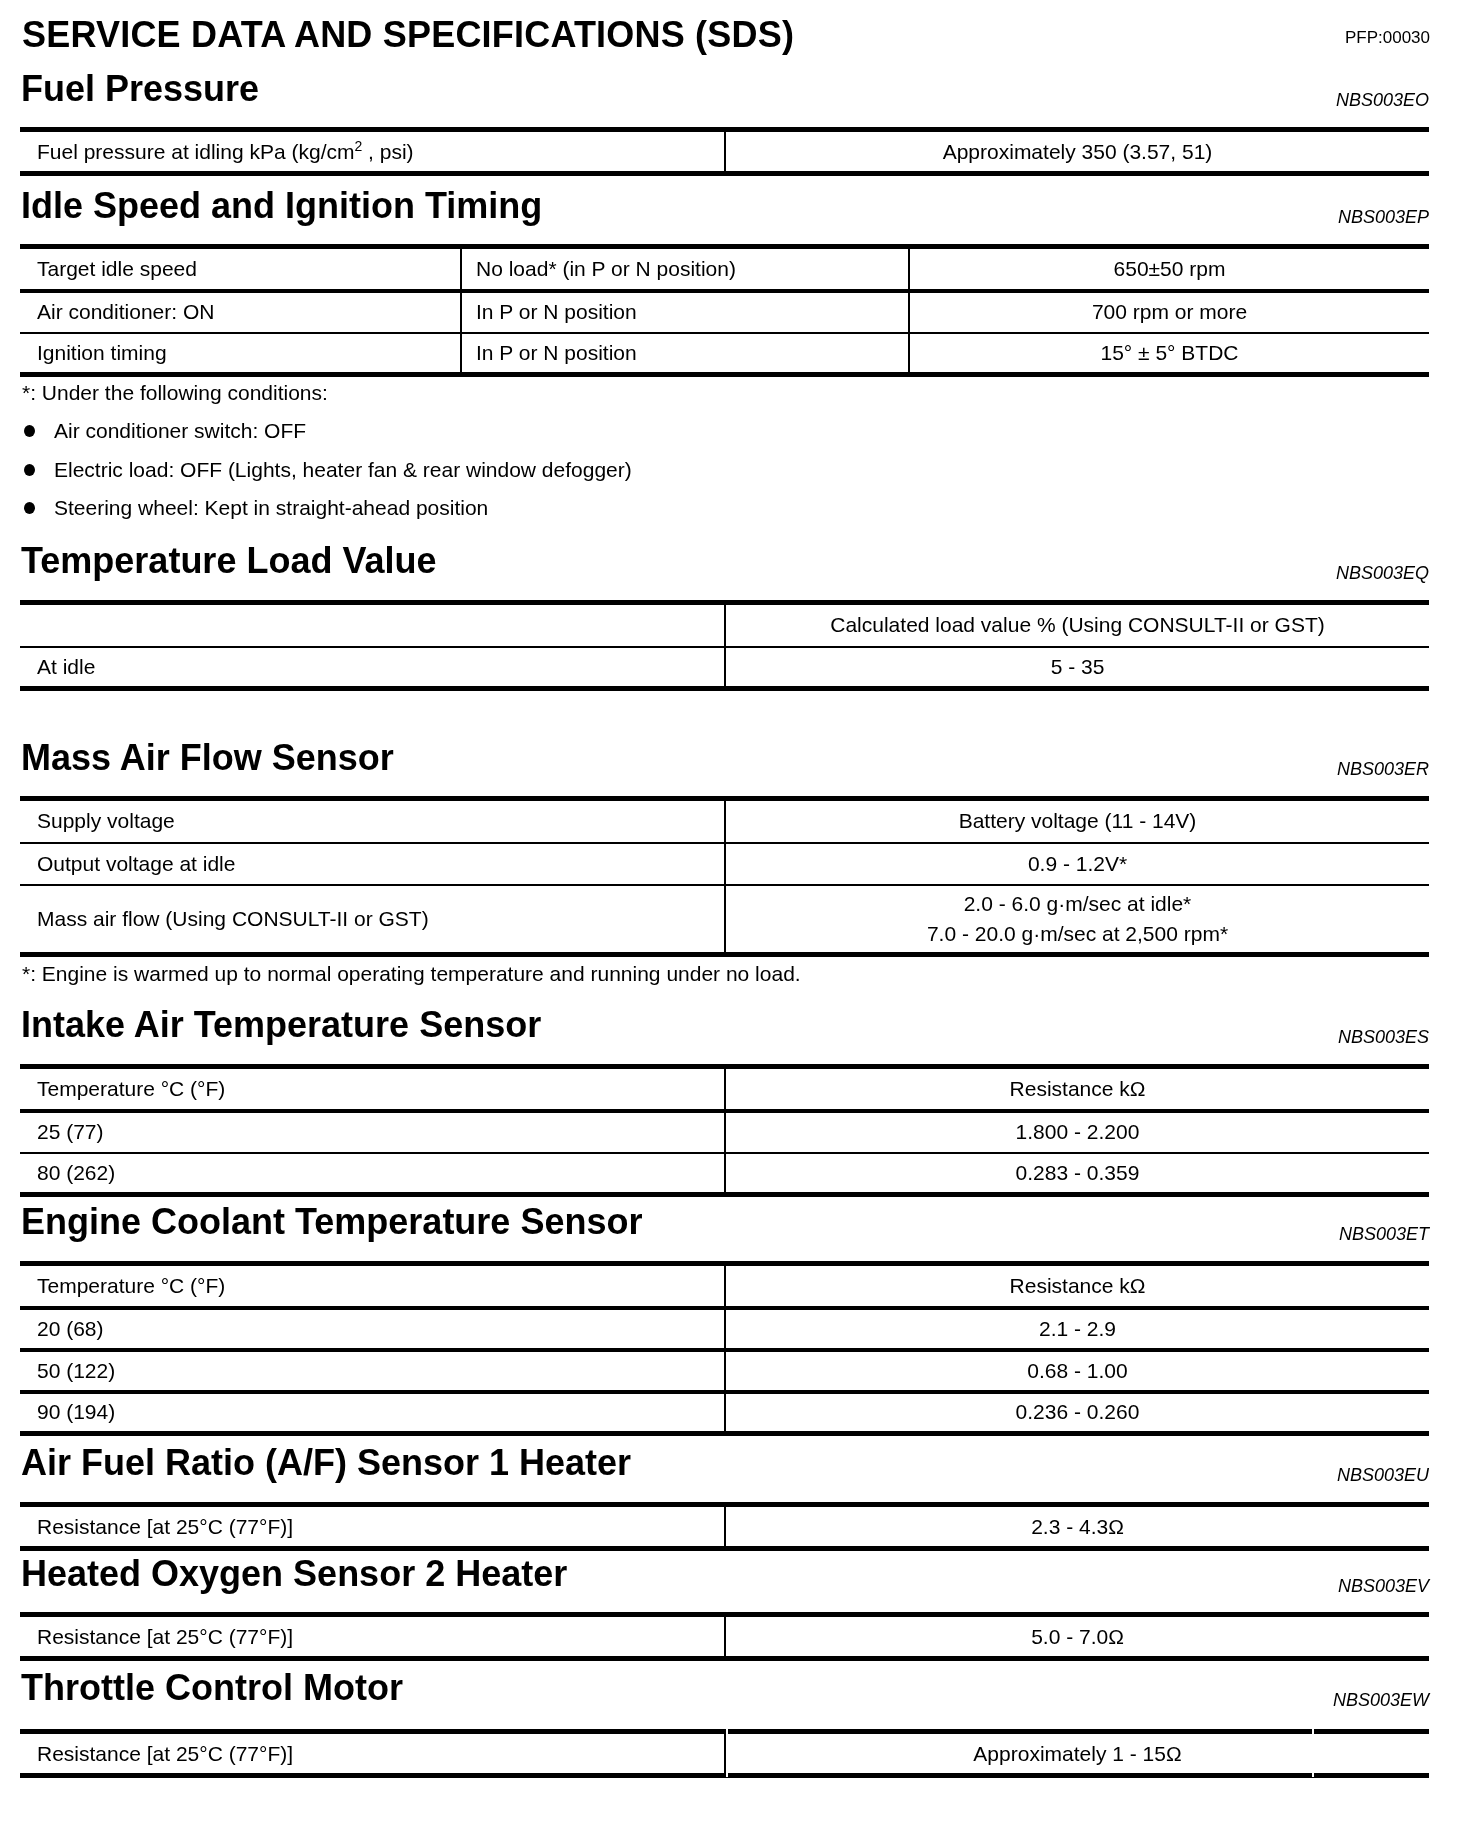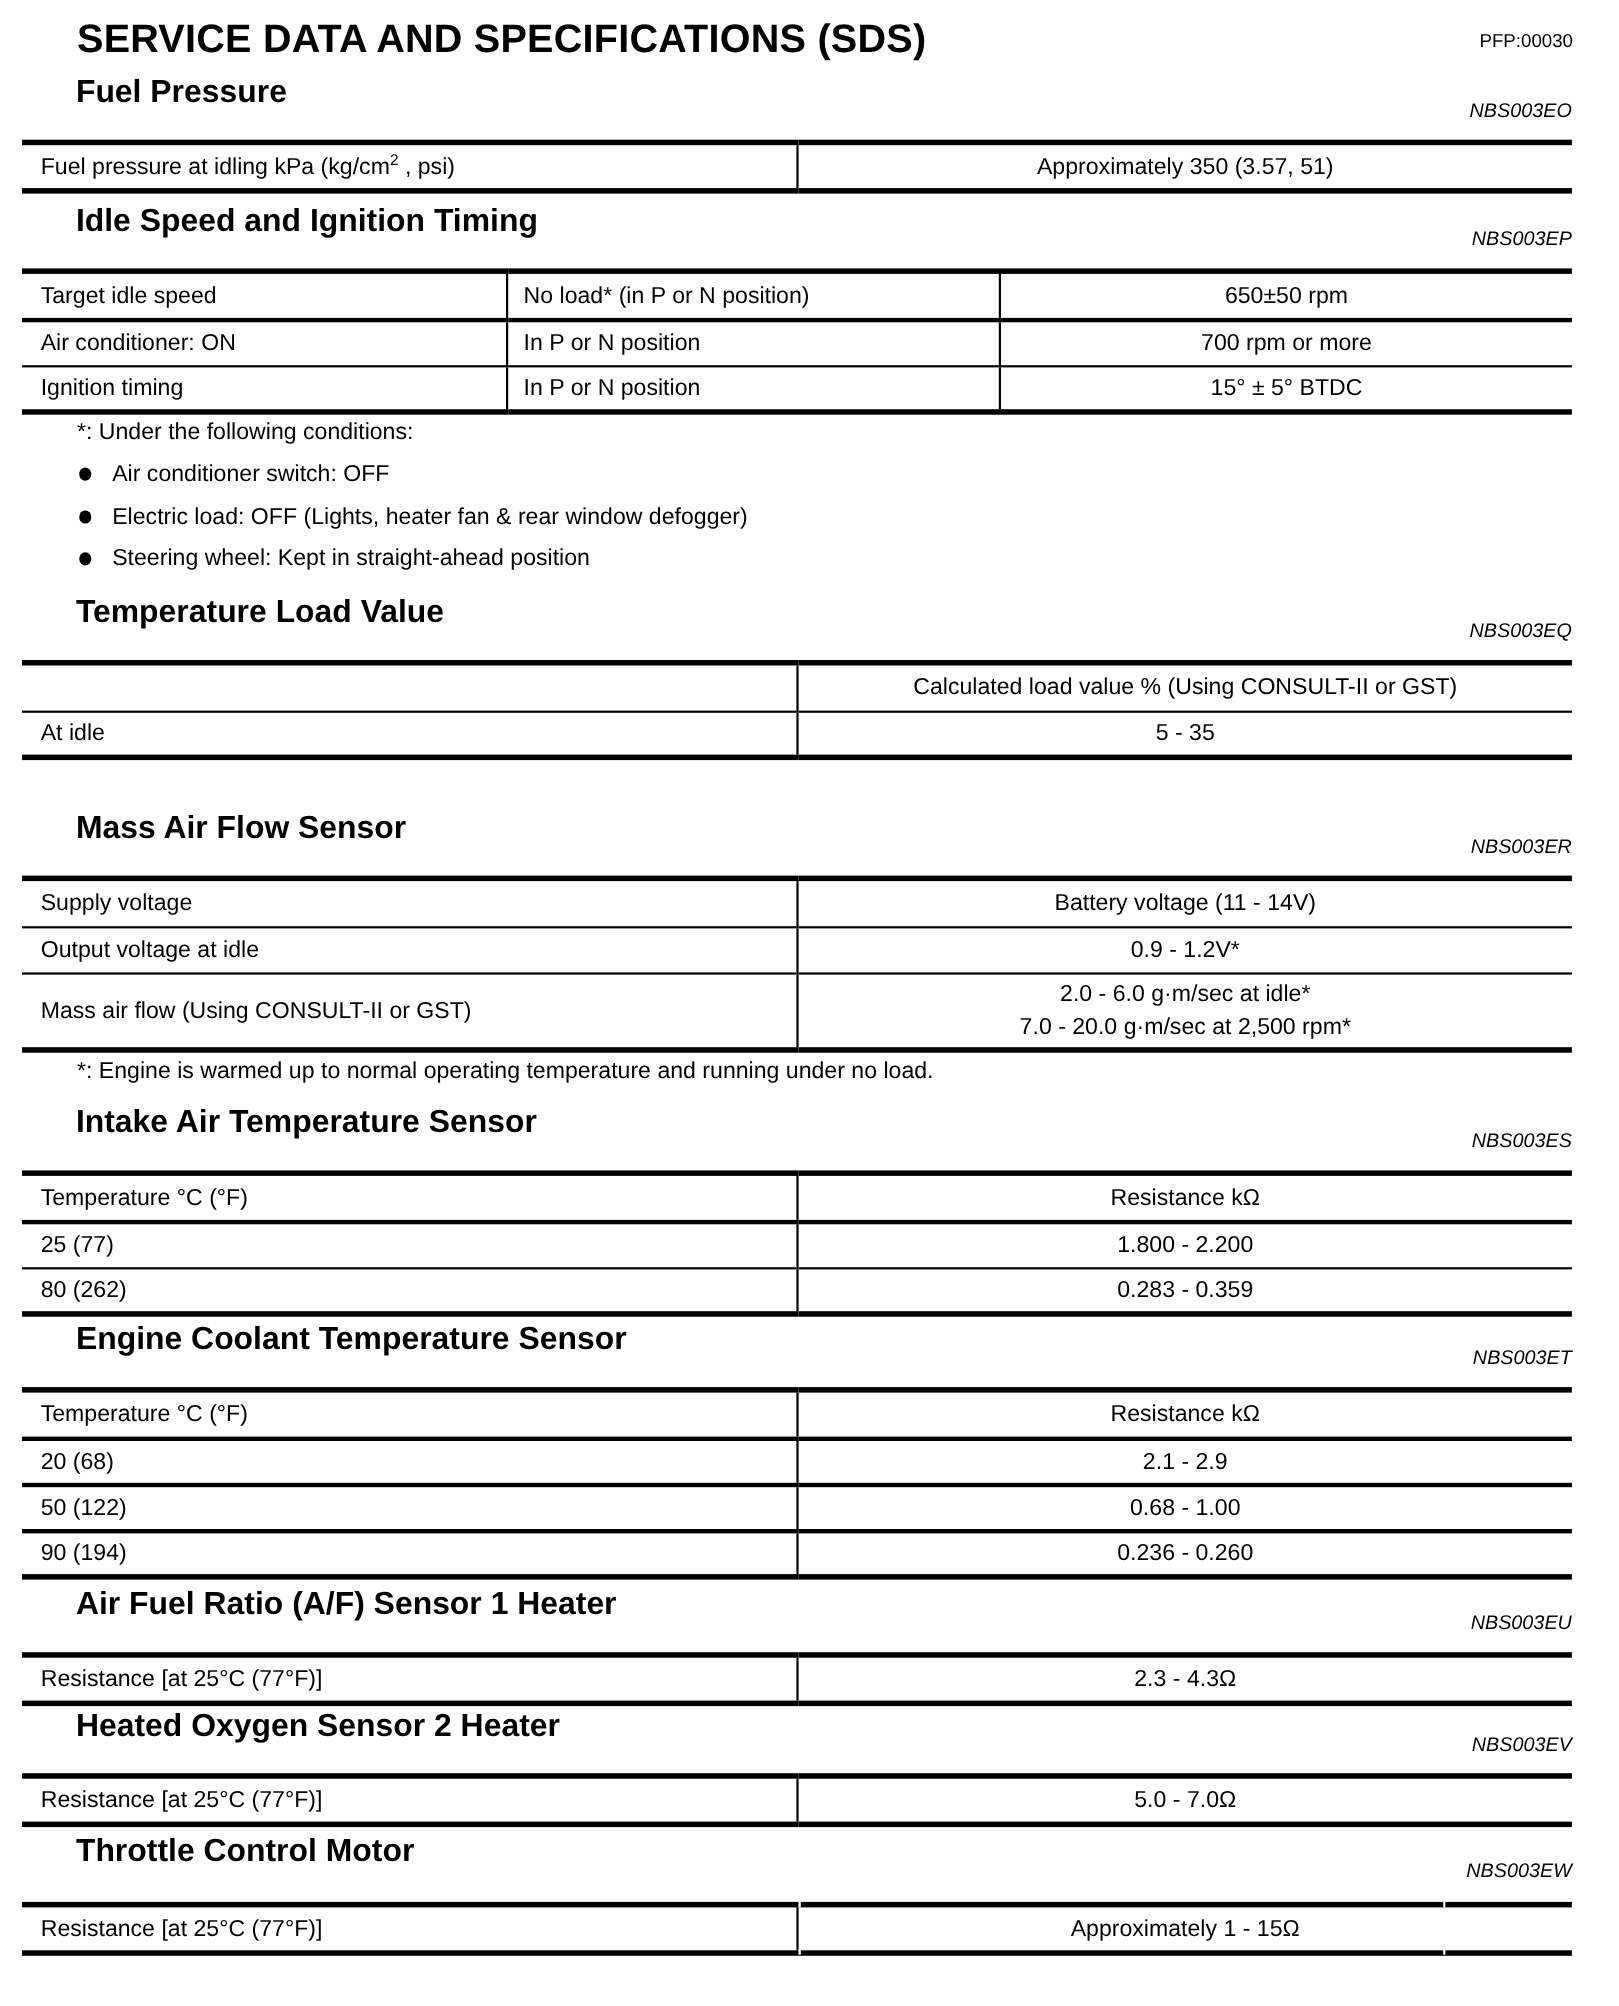--- a/index.html
+++ b/index.html
@@ -1,21 +1,21 @@
 <!DOCTYPE html>
 <html><head>
 <meta charset="utf-8">
 <style>
   html, body { margin: 0; padding: 0; background: #ffffff; }
   body { width: 1472px; height: 1824px; position: relative; overflow: hidden;
          font-family: "Liberation Sans", sans-serif; color: #000; }
-  .abs { position: absolute; margin-left: 48px; }
+  .abs { position: absolute; }
   .page-title { left: 22px; top: 14px; font-size: 36px; font-weight: bold; letter-spacing: 0.2px; white-space: nowrap; }
   .pfp { right: 42px; top: 28px; font-size: 17px; white-space: nowrap; }
-  .sec-title { left: 21px; font-size: 29px; font-weight: bold; white-space: nowrap; }
+  .sec-title { left: 21px; font-size: 36px; font-weight: bold; white-space: nowrap; }
   .code { right: 43px; font-size: 18px; font-style: italic; white-space: nowrap; }
   .tbl { position: absolute; left: 20px; width: 1409px; border-collapse: collapse; table-layout: fixed; }
   .tbl td { font-size: 21px; padding: 0; vertical-align: middle; white-space: nowrap; }
   .tbl td.l { padding-left: 17px; }
   .tbl td.c { text-align: center; }
   .tbl td + td { border-left: 2px solid #000; }
   .tbl tr.r td { border-top: 2px solid #000; }
   .tbl tr.rm td { border-top: 4px solid #000; }
   .tbl tr:first-child td { border-top: 5px solid #000; }
   .tbl tr:last-child td { border-bottom: 5px solid #000; }

